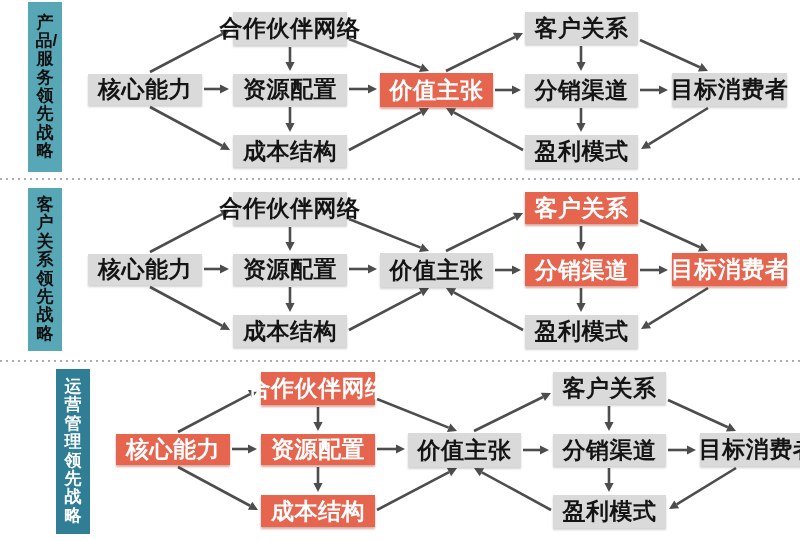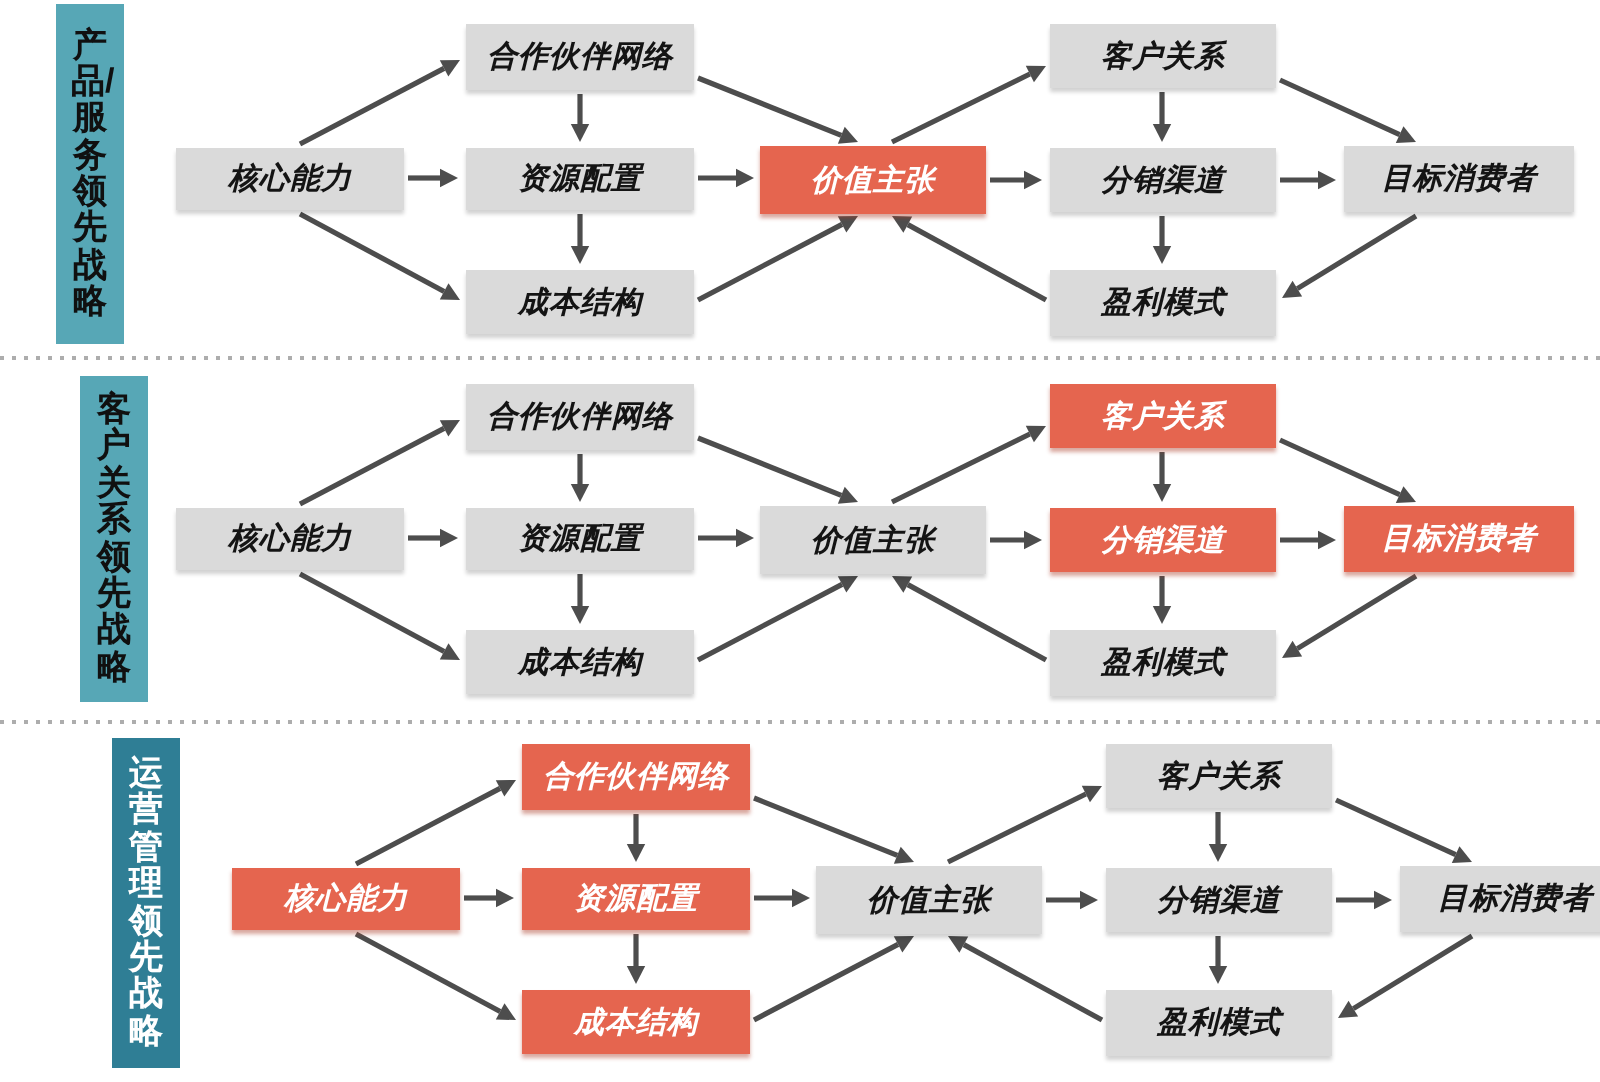--- a/index.html
+++ b/index.html
@@ -6,22 +6,22 @@
   body{font-family:"Liberation Sans","DejaVu Sans",sans-serif;}
   .canvas{position:relative;width:800px;height:541px;background:#ffffff;overflow:hidden;}
   .strategy-row{position:absolute;left:0;width:768px;padding-left:20px;}
   .label-bar{position:absolute;display:flex;align-items:center;justify-content:center;}
   .label-bar.light{background:var(--teal-light,#57A7B6);color:#101010;}
   .label-bar.dark{background:var(--teal-dark,#2F7E95);color:#ffffff;}
   .label-text{width:1.12em;font-size:17px;font-weight:bold;line-height:1.08;
       word-break:break-all;text-align:center;}
   .arrows{position:absolute;left:0;top:0;}
   .node{position:absolute;display:flex;align-items:center;justify-content:center;
-      background:var(--box-gray,#DADADA);color:#141414;font-size:15px;font-weight:bold;
-      letter-spacing:0.5px;box-shadow:0 2px 2px rgba(0,0,0,0.18);white-space:nowrap;font-style:italic;}
+      background:var(--box-gray,#DADADA);color:#141414;font-size:23px;font-weight:bold;
+      letter-spacing:0.5px;box-shadow:0 2px 2px rgba(0,0,0,0.18);white-space:nowrap;}
   .node[data-hl="true"]{background:var(--box-red,#E5654F);color:#ffffff;
       box-shadow:0 2px 2px rgba(170,60,40,0.45);}
   .row-separator{position:absolute;left:0;width:800px;height:2px;
       background:repeating-linear-gradient(90deg,#ADADAD 0 2px,transparent 2px 6px);}
 </style>
 </head>
 <body>
 
 <div class="canvas">
 
@@ -68,21 +68,21 @@
     <div class="node" style="left:233px;top:74px;width:114px;height:31px;" data-hl="false">资源配置</div>
     <div class="node" style="left:233px;top:135px;width:114px;height:32px;" data-hl="false">成本结构</div>
     <div class="node" style="left:380px;top:73px;width:113px;height:34px;" data-hl="true">价值主张</div>
     <div class="node" style="left:525px;top:12px;width:113px;height:32px;" data-hl="false">客户关系</div>
     <div class="node" style="left:525px;top:74px;width:113px;height:32px;" data-hl="false">分销渠道</div>
     <div class="node" style="left:525px;top:135px;width:113px;height:33px;" data-hl="false">盈利模式</div>
     <div class="node" style="left:672px;top:73px;width:115px;height:33px;" data-hl="false">目标消费者</div>
   </section>
 
   <section class="strategy-row" style="top:180px;height:180px;">
-    <div class="label-bar light" style="left:40px;top:8px;width:34px;height:163px;">
+    <div class="label-bar light" style="left:28px;top:8px;width:34px;height:163px;">
       <div class="label-text">客户关系领先战略</div>
     </div>
     <svg class="arrows" width="800" height="180" viewBox="0 0 800 180">
         <line x1="150" y1="72" x2="222.0314188744585" y2="34.183505090909286" stroke="#4D4D4D" stroke-width="2.6"></line>
         <polygon points="230,30 224.16965480981213,38.25633544396383 219.89318293910486,30.110674737854744" fill="#4D4D4D"></polygon>
         <line x1="204" y1="89" x2="220" y2="89" stroke="#4D4D4D" stroke-width="2.6"></line>
         <polygon points="229,89 220,93.6 220,84.4" fill="#4D4D4D"></polygon>
         <line x1="150" y1="107" x2="222.07258042685913" y2="145.73901197943678" stroke="#4D4D4D" stroke-width="2.6"></line>
         <polygon points="230,150 219.89474210523792,149.79080420570878 224.25041874848034,141.68721975316478" fill="#4D4D4D"></polygon>
         <line x1="290" y1="47" x2="290" y2="62" stroke="#4D4D4D" stroke-width="2.6"></line>

